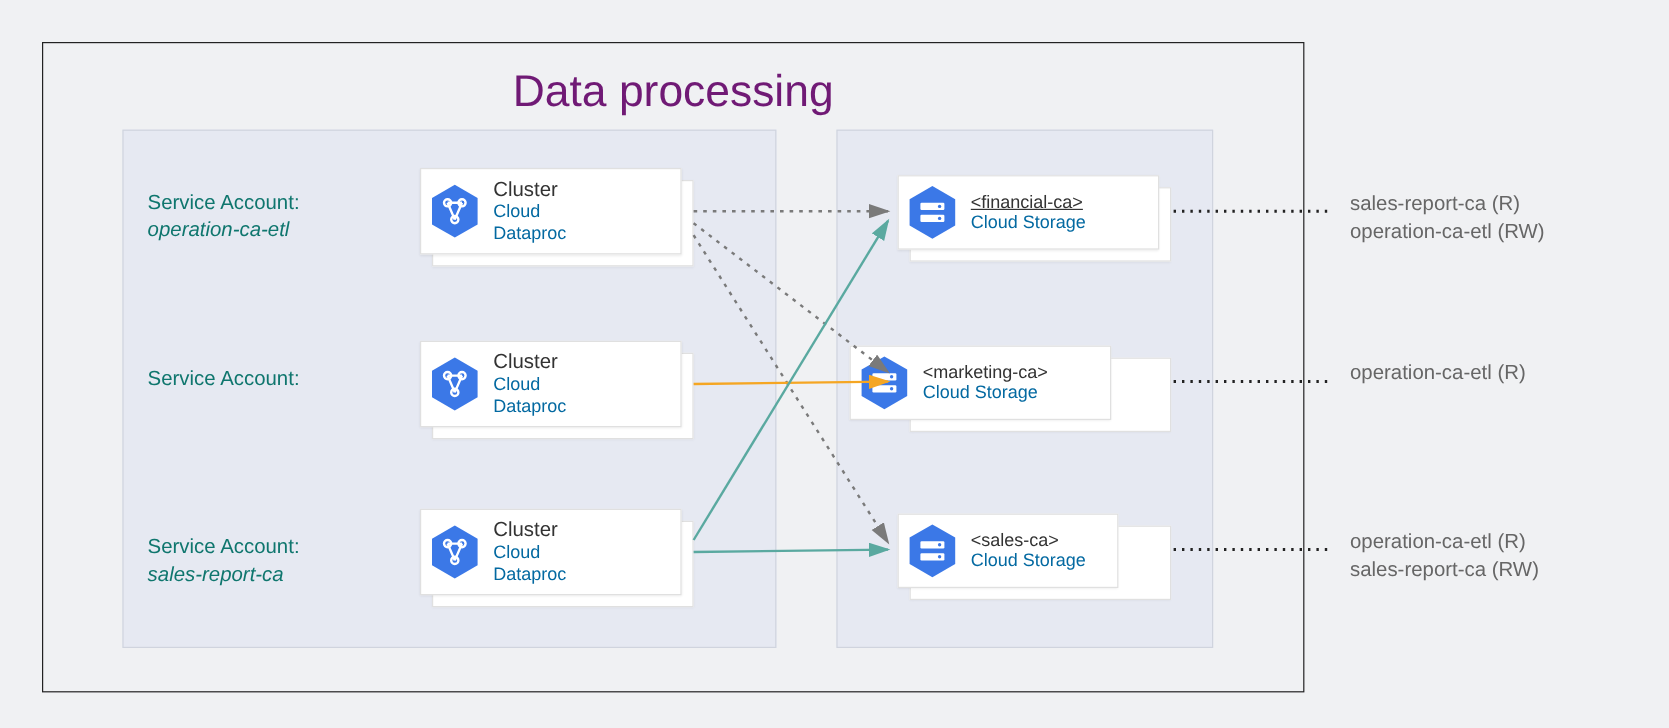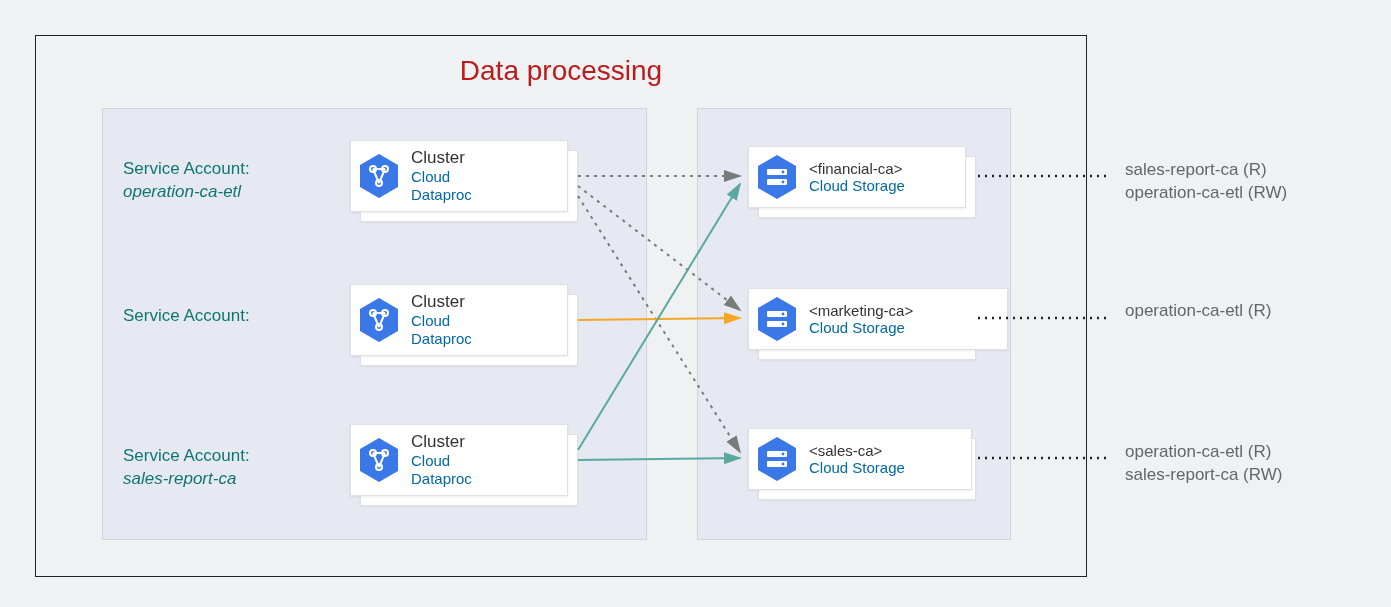--- a/index.html
+++ b/index.html
@@ -20,22 +20,22 @@
     width: 1052px;
     height: 542px;
     border: 1.5px solid #222;
     background: transparent;
   }
   .title {
     position: absolute;
     left: 0; right: 0;
     top: 55px;
     text-align: center;
-    font-size: 28px;
-    color: #b91c1c;
+    font-size: 37px;
+    color: #701a75;
     width: 1052px;
     margin-left: 35px;
   }
   .group {
     position: absolute;
     background: #e6e9f2;
     border: 1px solid #d0d4de;
   }
   .group-left {
     left: 102px;
@@ -182,46 +182,46 @@
         <polygon points="20,1 39,12 39,34 20,45 1,34 1,12" fill="#3b78e7"></polygon>
         <g fill="#fff">
           <rect x="10" y="15" width="20" height="6" rx="1"></rect>
           <rect x="10" y="25" width="20" height="6" rx="1"></rect>
           <circle cx="26" cy="18" r="1.4" fill="#3b78e7"></circle>
           <circle cx="26" cy="28" r="1.4" fill="#3b78e7"></circle>
         </g>
       </svg>
   </div>
   <div class="card-text">
-    <div class="t1" style="font-size:15px;">&lt;financial-ca&gt;</div>
+    <div class="t1" style="font-size:15px;text-decoration:underline;">&lt;financial-ca&gt;</div>
     <div class="t2">Cloud Storage</div>
   </div>
 </div>
 
 <div class="card-shadow" style="left:758px; top:298px; width:218px; height:62px;"></div>
-<div class="card" style="left:748px; top:288px; width:260px; height:62px;align-items:center;">
+<div class="card" style="left:708px; top:288px; width:218px; height:62px;align-items:center;">
   <div class="hex">
     <svg viewBox="0 0 40 46">
         <polygon points="20,1 39,12 39,34 20,45 1,34 1,12" fill="#3b78e7"></polygon>
         <g fill="#fff">
           <rect x="10" y="15" width="20" height="6" rx="1"></rect>
           <rect x="10" y="25" width="20" height="6" rx="1"></rect>
           <circle cx="26" cy="18" r="1.4" fill="#3b78e7"></circle>
           <circle cx="26" cy="28" r="1.4" fill="#3b78e7"></circle>
         </g>
       </svg>
   </div>
   <div class="card-text">
     <div class="t1" style="font-size:15px;">&lt;marketing-ca&gt;</div>
     <div class="t2">Cloud Storage</div>
   </div>
 </div>
 
 <div class="card-shadow" style="left:758px; top:438px; width:218px; height:62px;"></div>
-<div class="card" style="left:748px; top:428px; width:224px; height:62px;">
+<div class="card" style="left:748px; top:428px; width:184px; height:62px;">
   <div class="hex">
     <svg viewBox="0 0 40 46">
         <polygon points="20,1 39,12 39,34 20,45 1,34 1,12" fill="#3b78e7"></polygon>
         <g fill="#fff">
           <rect x="10" y="15" width="20" height="6" rx="1"></rect>
           <rect x="10" y="25" width="20" height="6" rx="1"></rect>
           <circle cx="26" cy="18" r="1.4" fill="#3b78e7"></circle>
           <circle cx="26" cy="28" r="1.4" fill="#3b78e7"></circle>
         </g>
       </svg>

